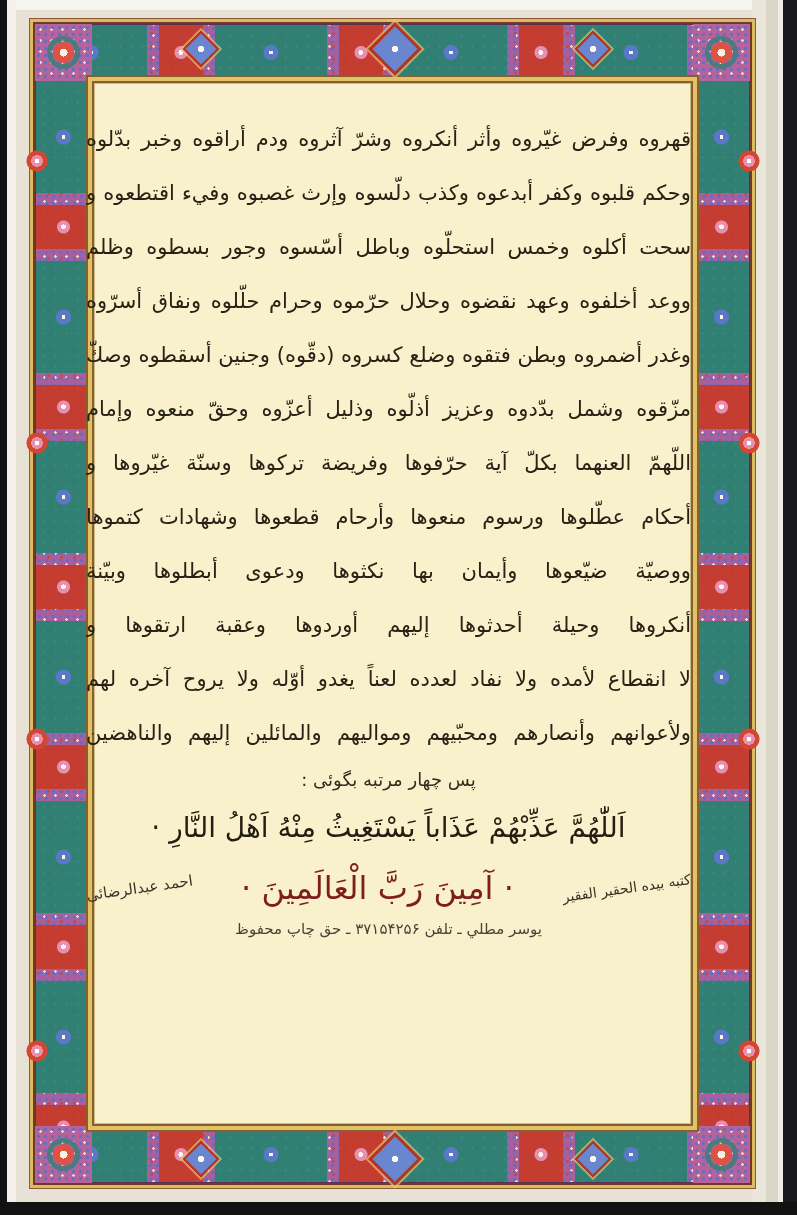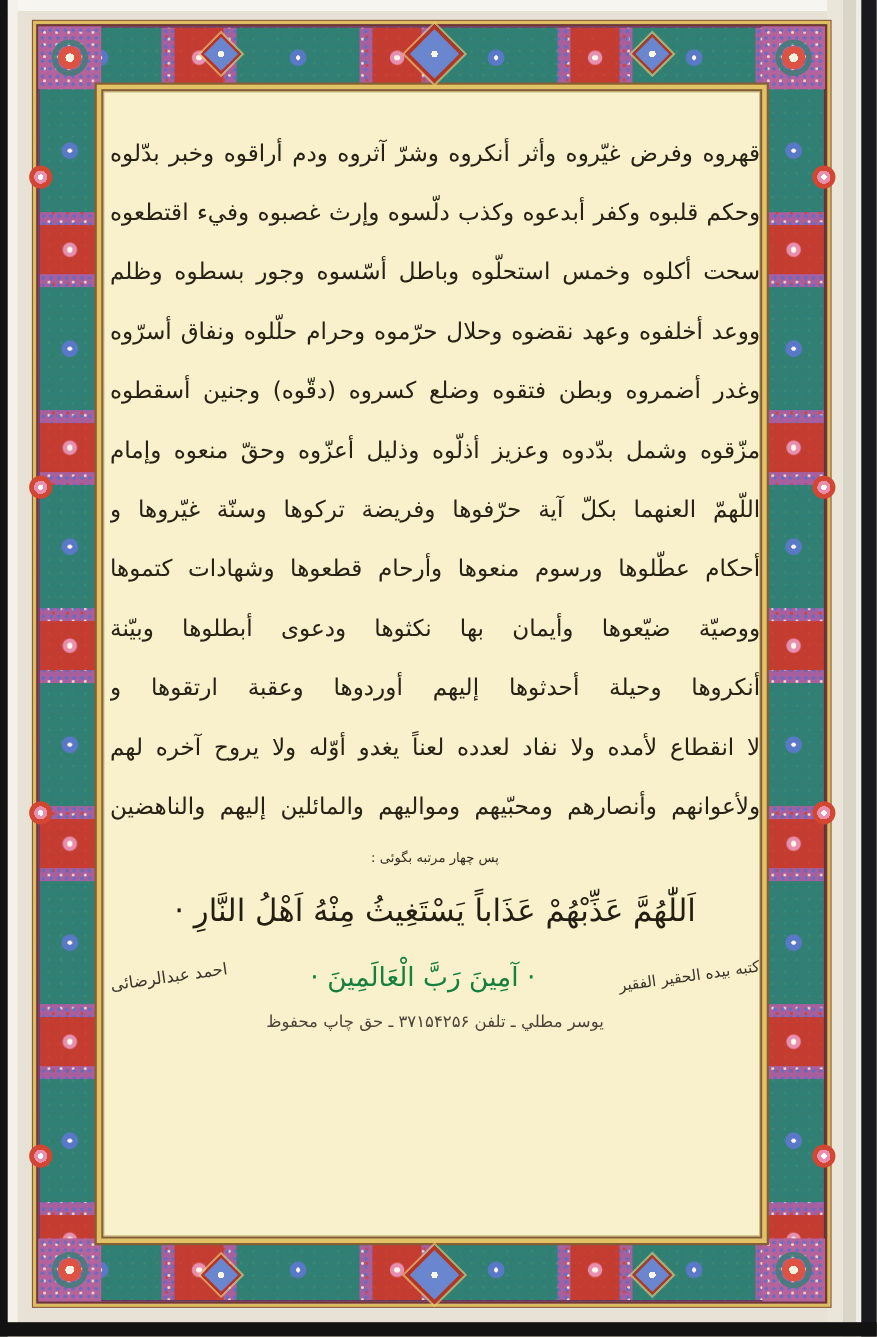--- a/index.html
+++ b/index.html
@@ -89,42 +89,42 @@
   .d-big{width:32px;height:32px;border-width:3px;}
   .d-sm{width:22px;height:22px;}
   .flower{
     position:absolute;width:22px;height:22px;border-radius:50%;
     background:radial-gradient(circle,#ffffff 0 2.5px,#e98fae 2.5px 6px,#d24632 6px 10px,rgba(210,70,50,0) 11px);
     z-index:4;
   }
 
   
   .text-area{
-    position:absolute;left:100px;right:106px;top:112px;
+    position:absolute;left:86px;right:106px;top:112px;
     direction:rtl;color:#282216;z-index:5;
   }
   .line{
     font-size:21px;line-height:54px;
     text-align:justify;text-align-last:justify;
     white-space:normal;overflow:hidden;height:54px;
   }
   .line.centered{text-align:center;text-align-last:center;}
   .instruction{
-    text-align:center;font-size:12px;line-height:40px;color:#332c20;
+    text-align:center;font-size:18px;line-height:40px;color:#332c20;
   }
   .final-line{
     text-align:center;font-size:28px;line-height:52px;margin-top:2px;color:#241e12;
   }
   .bottom-row{
     display:flex;justify-content:space-between;align-items:center;
     margin-top:10px;height:48px;
   }
   .sig{font-size:14px;color:#3a332a;transform:rotate(-8deg);white-space:nowrap;}
   .sig.left-sig{font-size:15px;}
-  .amin{font-size:24px;color:#15803d;white-space:nowrap;}
+  .amin{font-size:32px;color:#7f1d1d;white-space:nowrap;}
   .imprint{
     text-align:center;font-size:15px;color:#4a4238;margin-top:8px;letter-spacing:1px;
   }
 </style>
 </head>
 <body>
 
 <div class="scan-top-white"></div>
 <div class="white-streak-left"></div>
 <div class="gray-col-right"></div>

